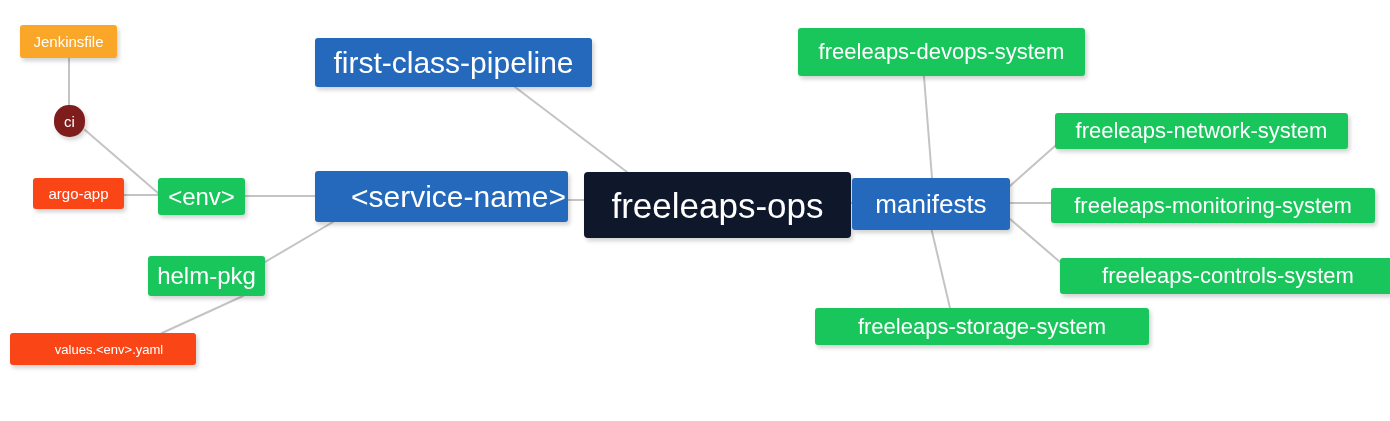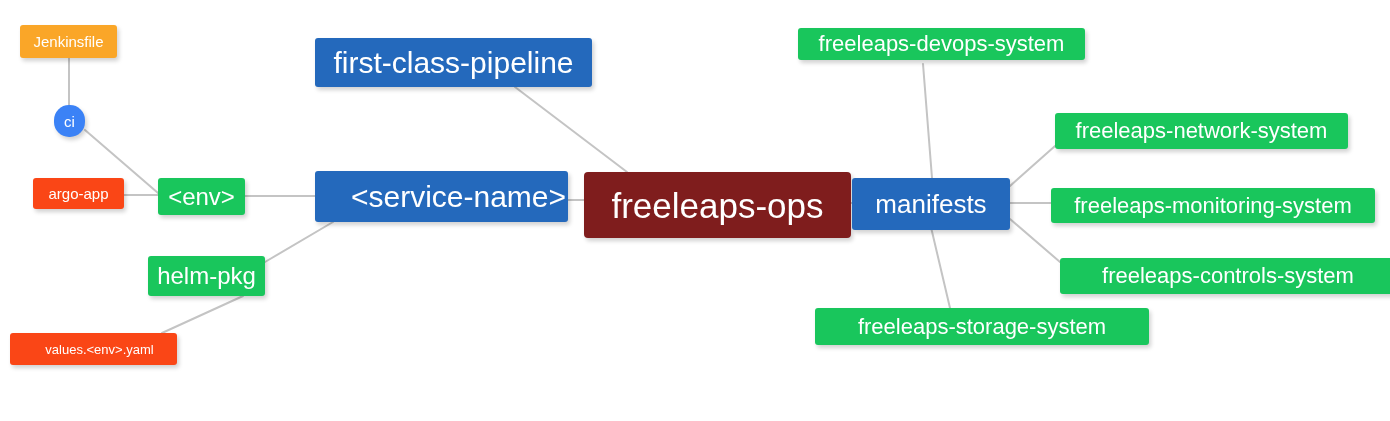--- a/index.html
+++ b/index.html
@@ -91,28 +91,28 @@
       <line x1="568" y1="200" x2="584" y2="200" stroke="#c4c4c4" stroke-width="2" stroke-linecap="round"></line>
       <line x1="851" y1="203" x2="852" y2="203" stroke="#c4c4c4" stroke-width="2" stroke-linecap="round"></line>
       <line x1="923" y1="64" x2="932" y2="178" stroke="#c4c4c4" stroke-width="2" stroke-linecap="round"></line>
       <line x1="1055" y1="146" x2="1010" y2="186" stroke="#c4c4c4" stroke-width="2" stroke-linecap="round"></line>
       <line x1="1051" y1="203" x2="1010" y2="203" stroke="#c4c4c4" stroke-width="2" stroke-linecap="round"></line>
       <line x1="1060" y1="262" x2="1010" y2="219" stroke="#c4c4c4" stroke-width="2" stroke-linecap="round"></line>
       <line x1="950" y1="308" x2="930" y2="223" stroke="#c4c4c4" stroke-width="2" stroke-linecap="round"></line>
     </svg>
   <div id="node-layer">
       <div class="node lvl-orange" style="left: 20px; top: 25px; width: 97px; height: 33px; background: rgb(250, 166, 40);">Jenkinsfile</div>
-      <div class="node lvl-red" style="left: 54px; top: 105px; width: 31px; height: 32px; background: #3b82f6; border-radius: 15px;">ci</div>
+      <div class="node lvl-red" style="left: 54px; top: 105px; width: 31px; height: 32px; background: #7f1d1d; border-radius: 15px;">ci</div>
       <div class="node lvl-red" style="left: 33px; top: 178px; width: 91px; height: 31px; background: rgb(250, 70, 22);">argo-app</div>
       <div class="node lvl-green-md" style="left: 158px; top: 178px; width: 87px; height: 37px; background: rgb(25, 198, 92);">&lt;env&gt;</div>
       <div class="node lvl-green-md" style="left: 148px; top: 256px; width: 117px; height: 40px; background: rgb(25, 198, 92);">helm-pkg</div>
-      <div class="node lvl-red-sm" style="left: 10px; top: 333px; width: 167px; height: 32px; background: rgb(250, 70, 22); padding-left: 12px;">values.&lt;env&gt;.yaml</div>
+      <div class="node lvl-red-sm" style="left: 10px; top: 333px; width: 186px; height: 32px; background: rgb(250, 70, 22); padding-left: 12px;">values.&lt;env&gt;.yaml</div>
       <div class="node lvl-blue" style="left: 315px; top: 38px; width: 277px; height: 49px; background: rgb(36, 105, 188);">first-class-pipeline</div>
       <div class="node lvl-blue" style="left: 315px; top: 171px; width: 253px; height: 51px; background: rgb(36, 105, 188); padding-left: 34px;">&lt;service-name&gt;</div>
-      <div class="node lvl-root" style="left: 584px; top: 172px; width: 267px; height: 66px; background: #7f1d1d;">freeleaps-ops</div>
+      <div class="node lvl-root" style="left: 584px; top: 172px; width: 267px; height: 66px; background: #0f172a;">freeleaps-ops</div>
       <div class="node lvl-blue-sm" style="left: 852px; top: 178px; width: 158px; height: 52px; background: rgb(36, 105, 188);">manifests</div>
-      <div class="node lvl-green" style="left: 798px; top: 28px; width: 287px; height: 32px; background: rgb(25, 198, 92);">freeleaps-devops-system</div>
+      <div class="node lvl-green" style="left: 798px; top: 28px; width: 287px; height: 48px; background: rgb(25, 198, 92);">freeleaps-devops-system</div>
       <div class="node lvl-green" style="left: 1055px; top: 113px; width: 293px; height: 36px; background: rgb(25, 198, 92);">freeleaps-network-system</div>
       <div class="node lvl-green" style="left: 1051px; top: 188px; width: 324px; height: 35px; background: rgb(25, 198, 92);">freeleaps-monitoring-system</div>
       <div class="node lvl-green" style="left: 1060px; top: 258px; width: 336px; height: 36px; background: rgb(25, 198, 92);">freeleaps-controls-system</div>
       <div class="node lvl-green" style="left: 815px; top: 308px; width: 334px; height: 37px; background: rgb(25, 198, 92);">freeleaps-storage-system</div>
     </div>
 </div>
 
 </body></html>

